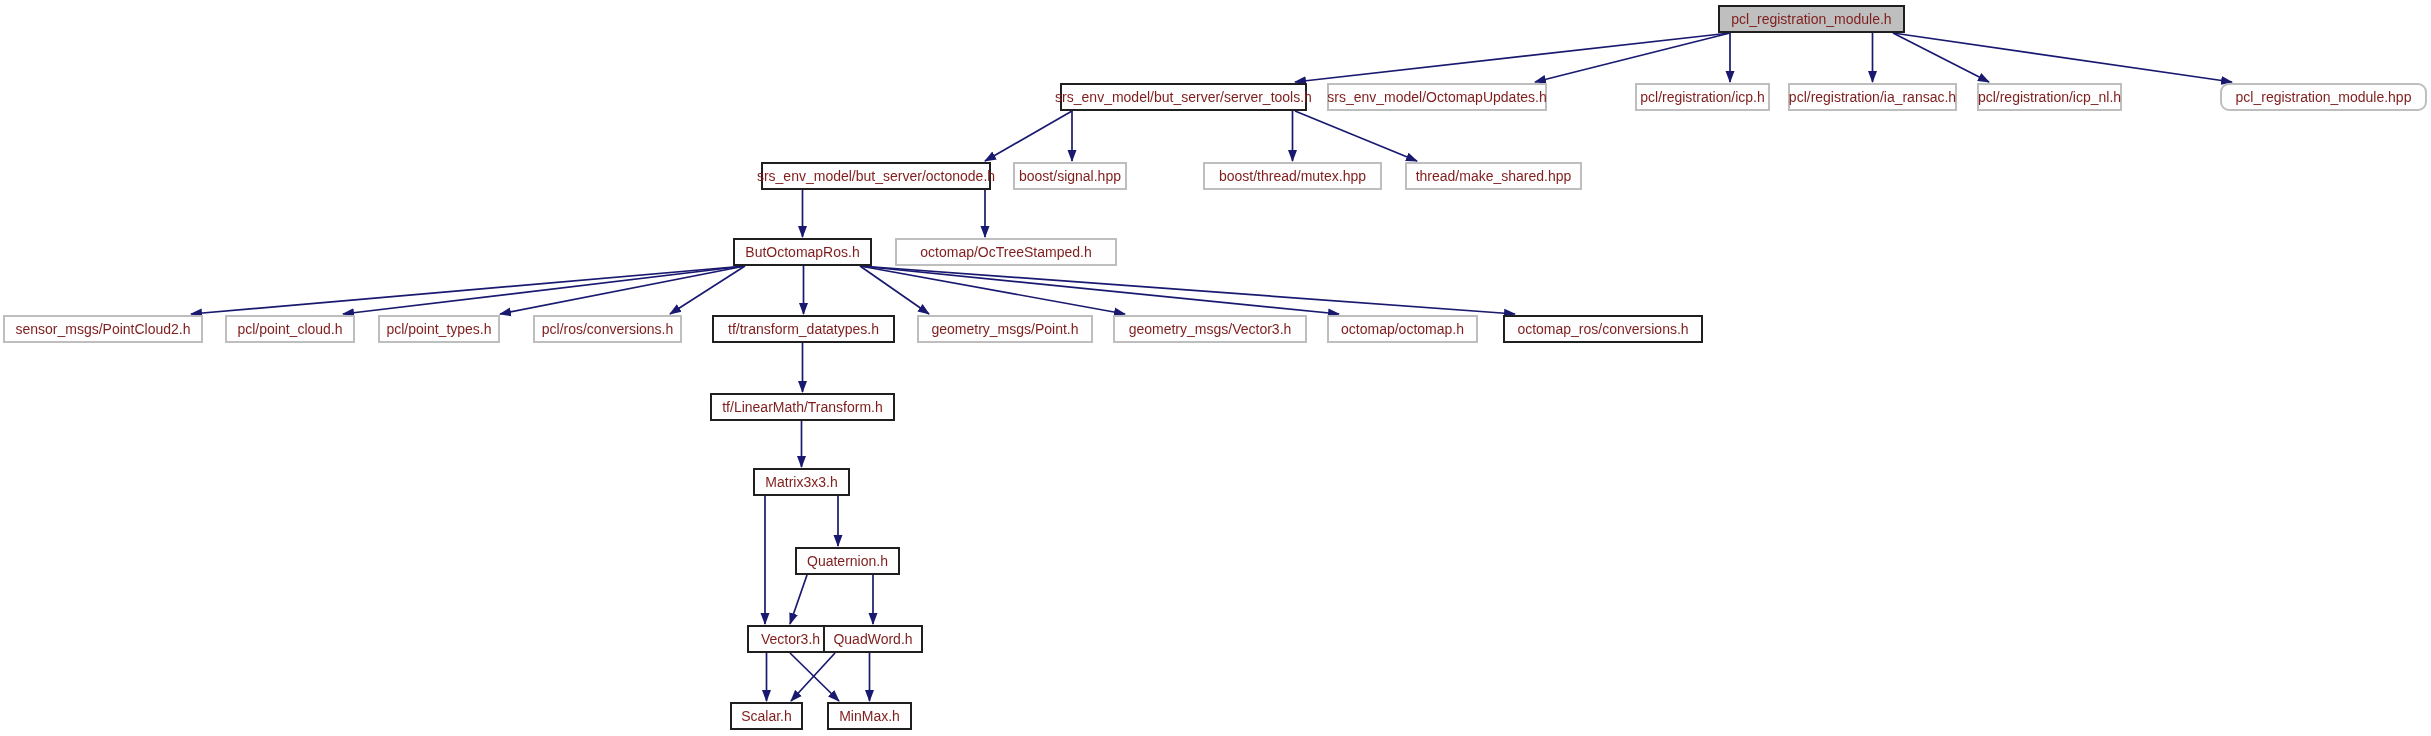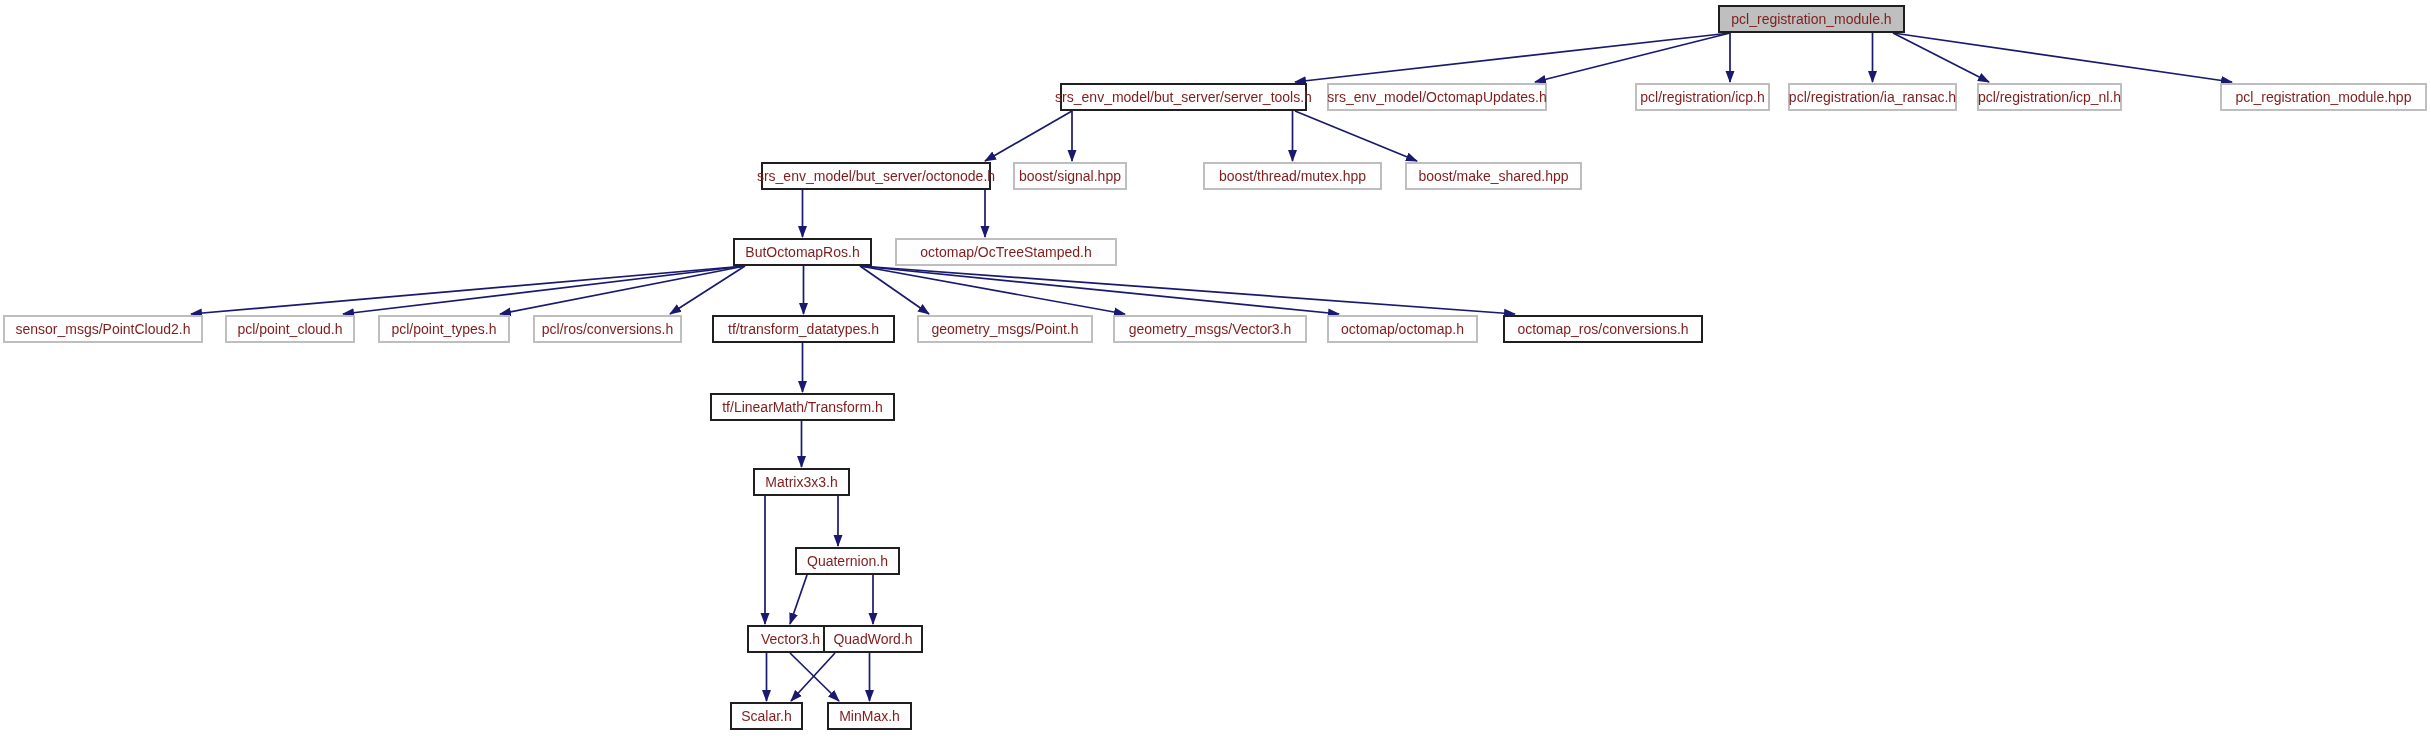--- a/index.html
+++ b/index.html
@@ -95,30 +95,30 @@
       <line x1="835" y1="653" x2="791" y2="701" stroke="#191970" stroke-width="1.7" marker-end="url(#arrow)"></line>
       <line x1="869.5" y1="653" x2="869.5" y2="701" stroke="#191970" stroke-width="1.7" marker-end="url(#arrow)"></line>
     </svg>
   <div id="node-layer">
       <div class="node root" style="left: 1718px; top: 5px; width: 187px;">pcl_registration_module.h</div>
       <div class="node linked" style="left: 1060px; top: 83px; width: 247px;">srs_env_model/but_server/server_tools.h</div>
       <div class="node" style="left: 1327px; top: 83px; width: 220px;">srs_env_model/OctomapUpdates.h</div>
       <div class="node" style="left: 1635px; top: 83px; width: 135px;">pcl/registration/icp.h</div>
       <div class="node" style="left: 1788px; top: 83px; width: 169px;">pcl/registration/ia_ransac.h</div>
       <div class="node" style="left: 1977px; top: 83px; width: 145px;">pcl/registration/icp_nl.h</div>
-      <div class="node" style="left: 2220px; top: 83px; width: 207px;">pcl_registration_module.hpp</div>
+      <div class="node" style="left: 2220px; top: 83px; width: 207px; border-radius: 9px;">pcl_registration_module.hpp</div>
       <div class="node linked" style="left: 761px; top: 162px; width: 230px;">srs_env_model/but_server/octonode.h</div>
       <div class="node" style="left: 1013px; top: 162px; width: 114px;">boost/signal.hpp</div>
       <div class="node" style="left: 1203px; top: 162px; width: 179px;">boost/thread/mutex.hpp</div>
-      <div class="node" style="left: 1405px; top: 162px; width: 177px;">boost/make_shared.hpp</div>
+      <div class="node" style="left: 1405px; top: 162px; width: 177px;">thread/make_shared.hpp</div>
       <div class="node linked" style="left: 733px; top: 238px; width: 139px;">ButOctomapRos.h</div>
       <div class="node" style="left: 895px; top: 238px; width: 222px;">octomap/OcTreeStamped.h</div>
       <div class="node" style="left: 3px; top: 315px; width: 200px;">sensor_msgs/PointCloud2.h</div>
       <div class="node" style="left: 225px; top: 315px; width: 130px;">pcl/point_cloud.h</div>
-      <div class="node" style="left: 378px; top: 315px; width: 132px;">pcl/point_types.h</div>
+      <div class="node" style="left: 378px; top: 315px; width: 122px;">pcl/point_types.h</div>
       <div class="node" style="left: 533px; top: 315px; width: 149px;">pcl/ros/conversions.h</div>
       <div class="node linked" style="left: 712px; top: 315px; width: 183px;">tf/transform_datatypes.h</div>
       <div class="node" style="left: 917px; top: 315px; width: 176px;">geometry_msgs/Point.h</div>
       <div class="node" style="left: 1113px; top: 315px; width: 194px;">geometry_msgs/Vector3.h</div>
       <div class="node" style="left: 1327px; top: 315px; width: 151px;">octomap/octomap.h</div>
       <div class="node linked" style="left: 1503px; top: 315px; width: 200px;">octomap_ros/conversions.h</div>
       <div class="node linked" style="left: 710px; top: 393px; width: 185px;">tf/LinearMath/Transform.h</div>
       <div class="node linked" style="left: 753px; top: 468px; width: 97px;">Matrix3x3.h</div>
       <div class="node linked" style="left: 795px; top: 547px; width: 105px;">Quaternion.h</div>
       <div class="node linked" style="left: 715px; top: 625px; width: 87px; margin-left: 32px;">Vector3.h</div>

